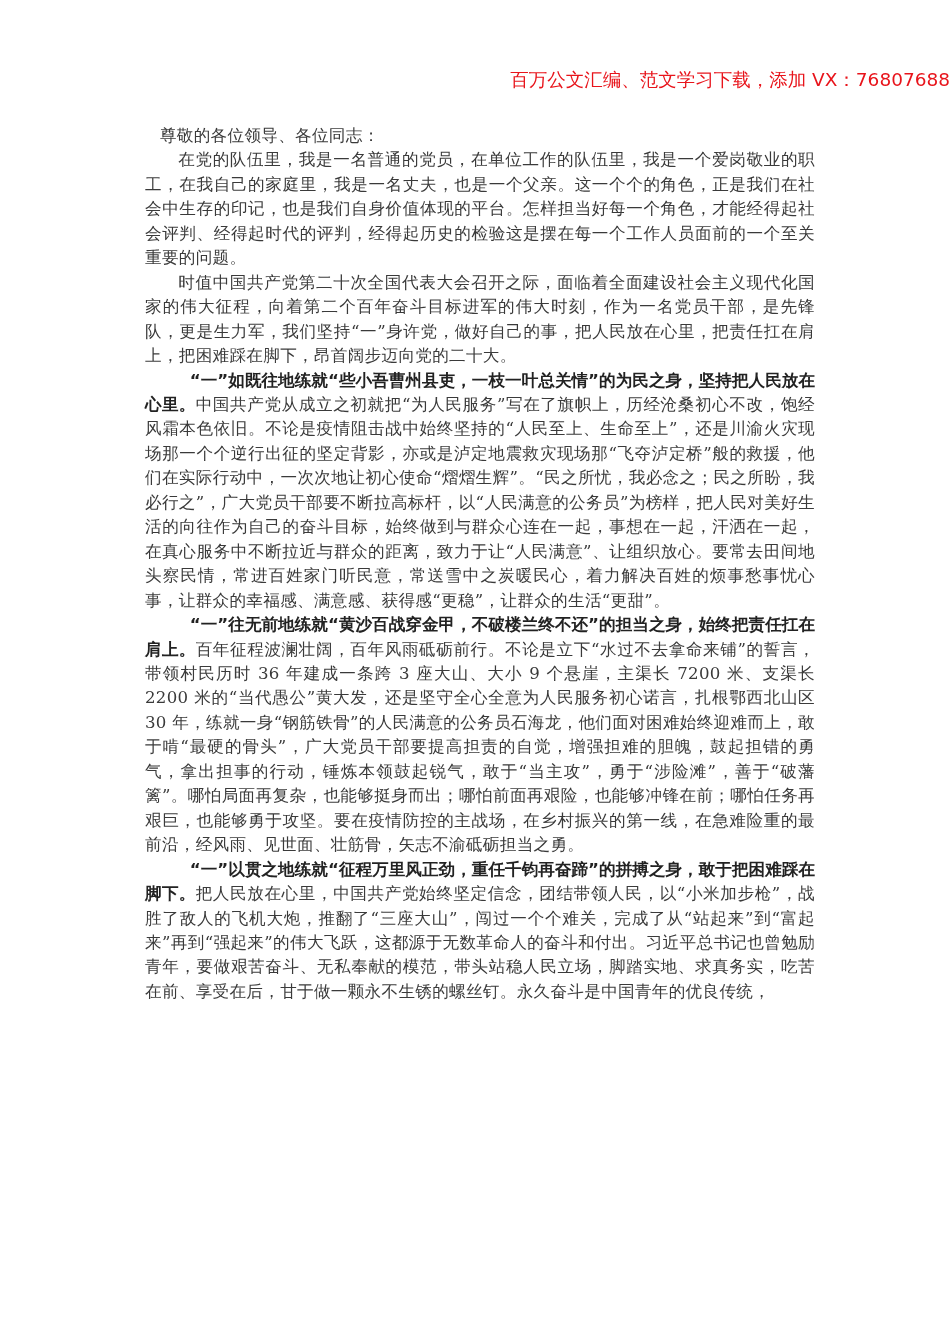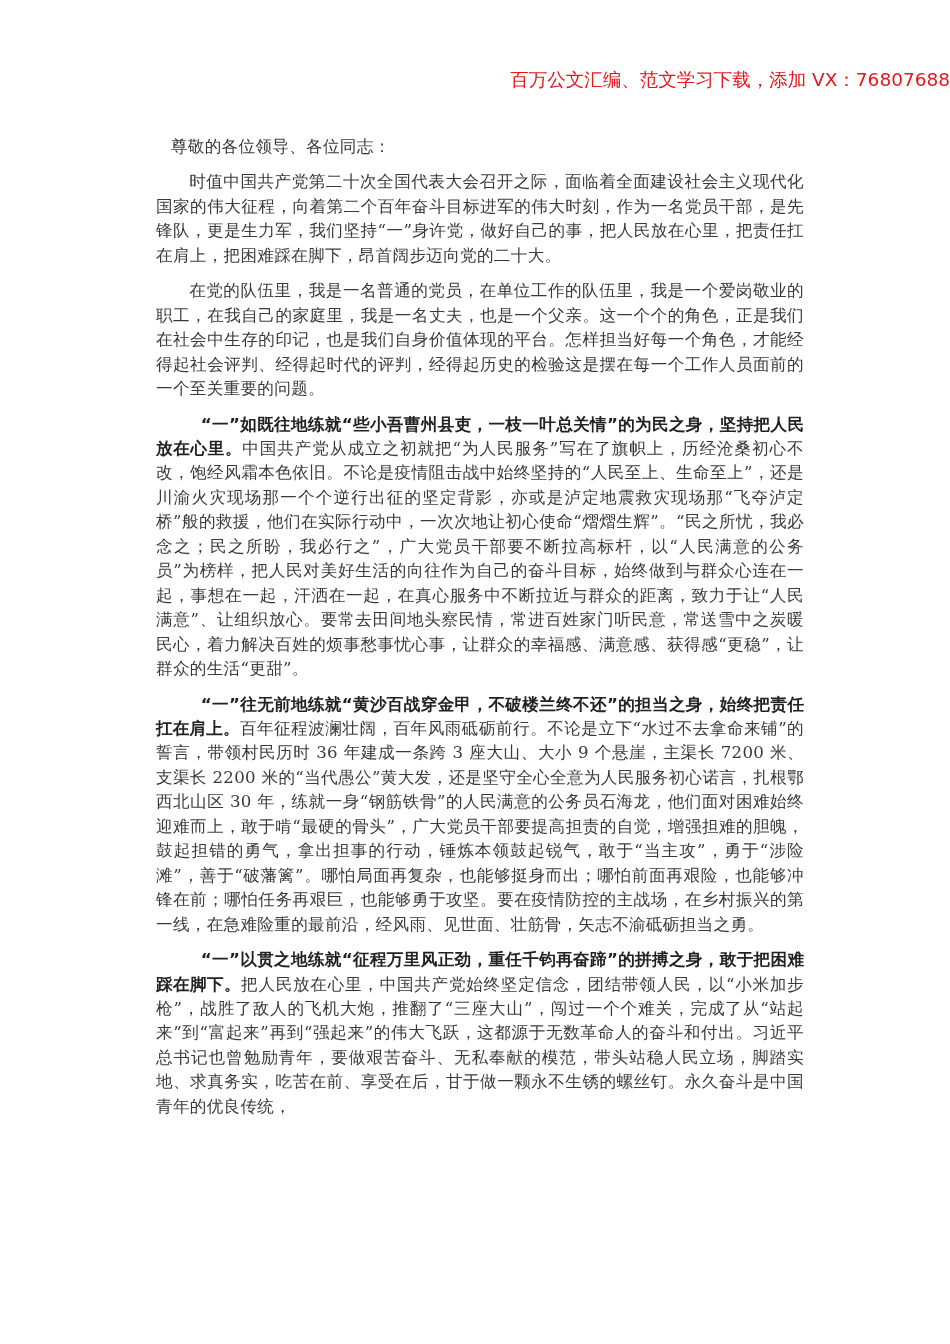--- a/index.html
+++ b/index.html
@@ -39,21 +39,21 @@
     left: 145px;
     width: 670px;
     font-size: 16.6px;
     line-height: 24.45px;
     text-align: justify;
     text-justify: inter-character;
     letter-spacing: 0.3px;
     color: #3a3a3a;
   }
   .body-text p {
-    margin: 11px;
+    margin: 0;
     padding: 0;
   }
   .salutation {
     text-indent: 0.9em;
   }
   .indent {
     text-indent: 2em;
   }
   .indent-wide {
     text-indent: 2.7em;
@@ -70,23 +70,23 @@
 
 <div class="page">
 
   <div class="header-banner">百万公文汇编、范文学习下载，添加 VX：76807688</div>
 
   <div class="body-text">
 
     <p class="salutation">尊敬的各位领导、各位同志：</p>
 
 
+    <p class="indent">在党的队伍里，我是一名普通的党员，在单位工作的队伍里，我是一个爱岗敬业的职工，在我自己的家庭里，我是一名丈夫，也是一个父亲。这一个个的角色，正是我们在社会中生存的印记，也是我们自身价值体现的平台。怎样担当好每一个角色，才能经得起社会评判、经得起时代的评判，经得起历史的检验这是摆在每一个工作人员面前的一个至关重要的问题。</p>
+
     <p class="indent">时值中国共产党第二十次全国代表大会召开之际，面临着全面建设社会主义现代化国家的伟大征程，向着第二个百年奋斗目标进军的伟大时刻，作为一名党员干部，是先锋队，更是生力军，我们坚持“一”身许党，做好自己的事，把人民放在心里，把责任扛在肩上，把困难踩在脚下，昂首阔步迈向党的二十大。</p>
-
-    <p class="indent">在党的队伍里，我是一名普通的党员，在单位工作的队伍里，我是一个爱岗敬业的职工，在我自己的家庭里，我是一名丈夫，也是一个父亲。这一个个的角色，正是我们在社会中生存的印记，也是我们自身价值体现的平台。怎样担当好每一个角色，才能经得起社会评判、经得起时代的评判，经得起历史的检验这是摆在每一个工作人员面前的一个至关重要的问题。</p>
 
     <p class="indent-wide"><span class="bold">“一”如既往地练就“些小吾曹州县吏，一枝一叶总关情”的为民之身，坚持把人民放在心里。</span><span>中国共产党从成立之初就把“为人民服务”写在了旗帜上，历经沧桑初心不改，饱经风霜本色依旧。不论是疫情阻击战中始终坚持的“人民至上、生命至上”，还是川渝火灾现场那一个个逆行出征的坚定背影，亦或是泸定地震救灾现场那“飞夺泸定桥”般的救援，他们在实际行动中，一次次地让初心使命“熠熠生辉”。“民之所忧，我必念之；民之所盼，我必行之”，广大党员干部要不断拉高标杆，以“人民满意的公务员”为榜样，把人民对美好生活的向往作为自己的奋斗目标，始终做到与群众心连在一起，事想在一起，汗洒在一起，在真心服务中不断拉近与群众的距离，致力于让“人民满意”、让组织放心。要常去田间地头察民情，常进百姓家门听民意，常送雪中之炭暖民心，着力解决百姓的烦事愁事忧心事，让群众的幸福感、满意感、获得感“更稳”，让群众的生活“更甜”。</span></p>
 
     <p class="indent-wide"><span class="bold">“一”往无前地练就“黄沙百战穿金甲，不破楼兰终不还”的担当之身，始终把责任扛在肩上。</span><span>百年征程波澜壮阔，百年风雨砥砺前行。不论是立下“水过不去拿命来铺”的誓言，带领村民历时 36 年建成一条跨 3 座大山、大小 9 个悬崖，主渠长 7200 米、支渠长 2200 米的“当代愚公”黄大发，还是坚守全心全意为人民服务初心诺言，扎根鄂西北山区 30 年，练就一身“钢筋铁骨”的人民满意的公务员石海龙，他们面对困难始终迎难而上，敢于啃“最硬的骨头”，广大党员干部要提高担责的自觉，增强担难的胆魄，鼓起担错的勇气，拿出担事的行动，锤炼本领鼓起锐气，敢于“当主攻”，勇于“涉险滩”，善于“破藩篱”。哪怕局面再复杂，也能够挺身而出；哪怕前面再艰险，也能够冲锋在前；哪怕任务再艰巨，也能够勇于攻坚。要在疫情防控的主战场，在乡村振兴的第一线，在急难险重的最前沿，经风雨、见世面、壮筋骨，矢志不渝砥砺担当之勇。</span></p>
 
     <p class="indent-wide"><span class="bold">“一”以贯之地练就“征程万里风正劲，重任千钧再奋蹄”的拼搏之身，敢于把困难踩在脚下。</span><span>把人民放在心里，中国共产党始终坚定信念，团结带领人民，以“小米加步枪”，战胜了敌人的飞机大炮，推翻了“三座大山”，闯过一个个难关，完成了从“站起来”到“富起来”再到“强起来”的伟大飞跃，这都源于无数革命人的奋斗和付出。习近平总书记也曾勉励青年，要做艰苦奋斗、无私奉献的模范，带头站稳人民立场，脚踏实地、求真务实，吃苦在前、享受在后，甘于做一颗永不生锈的螺丝钉。永久奋斗是中国青年的优良传统，</span></p>
 
   </div>
 </div>
 

